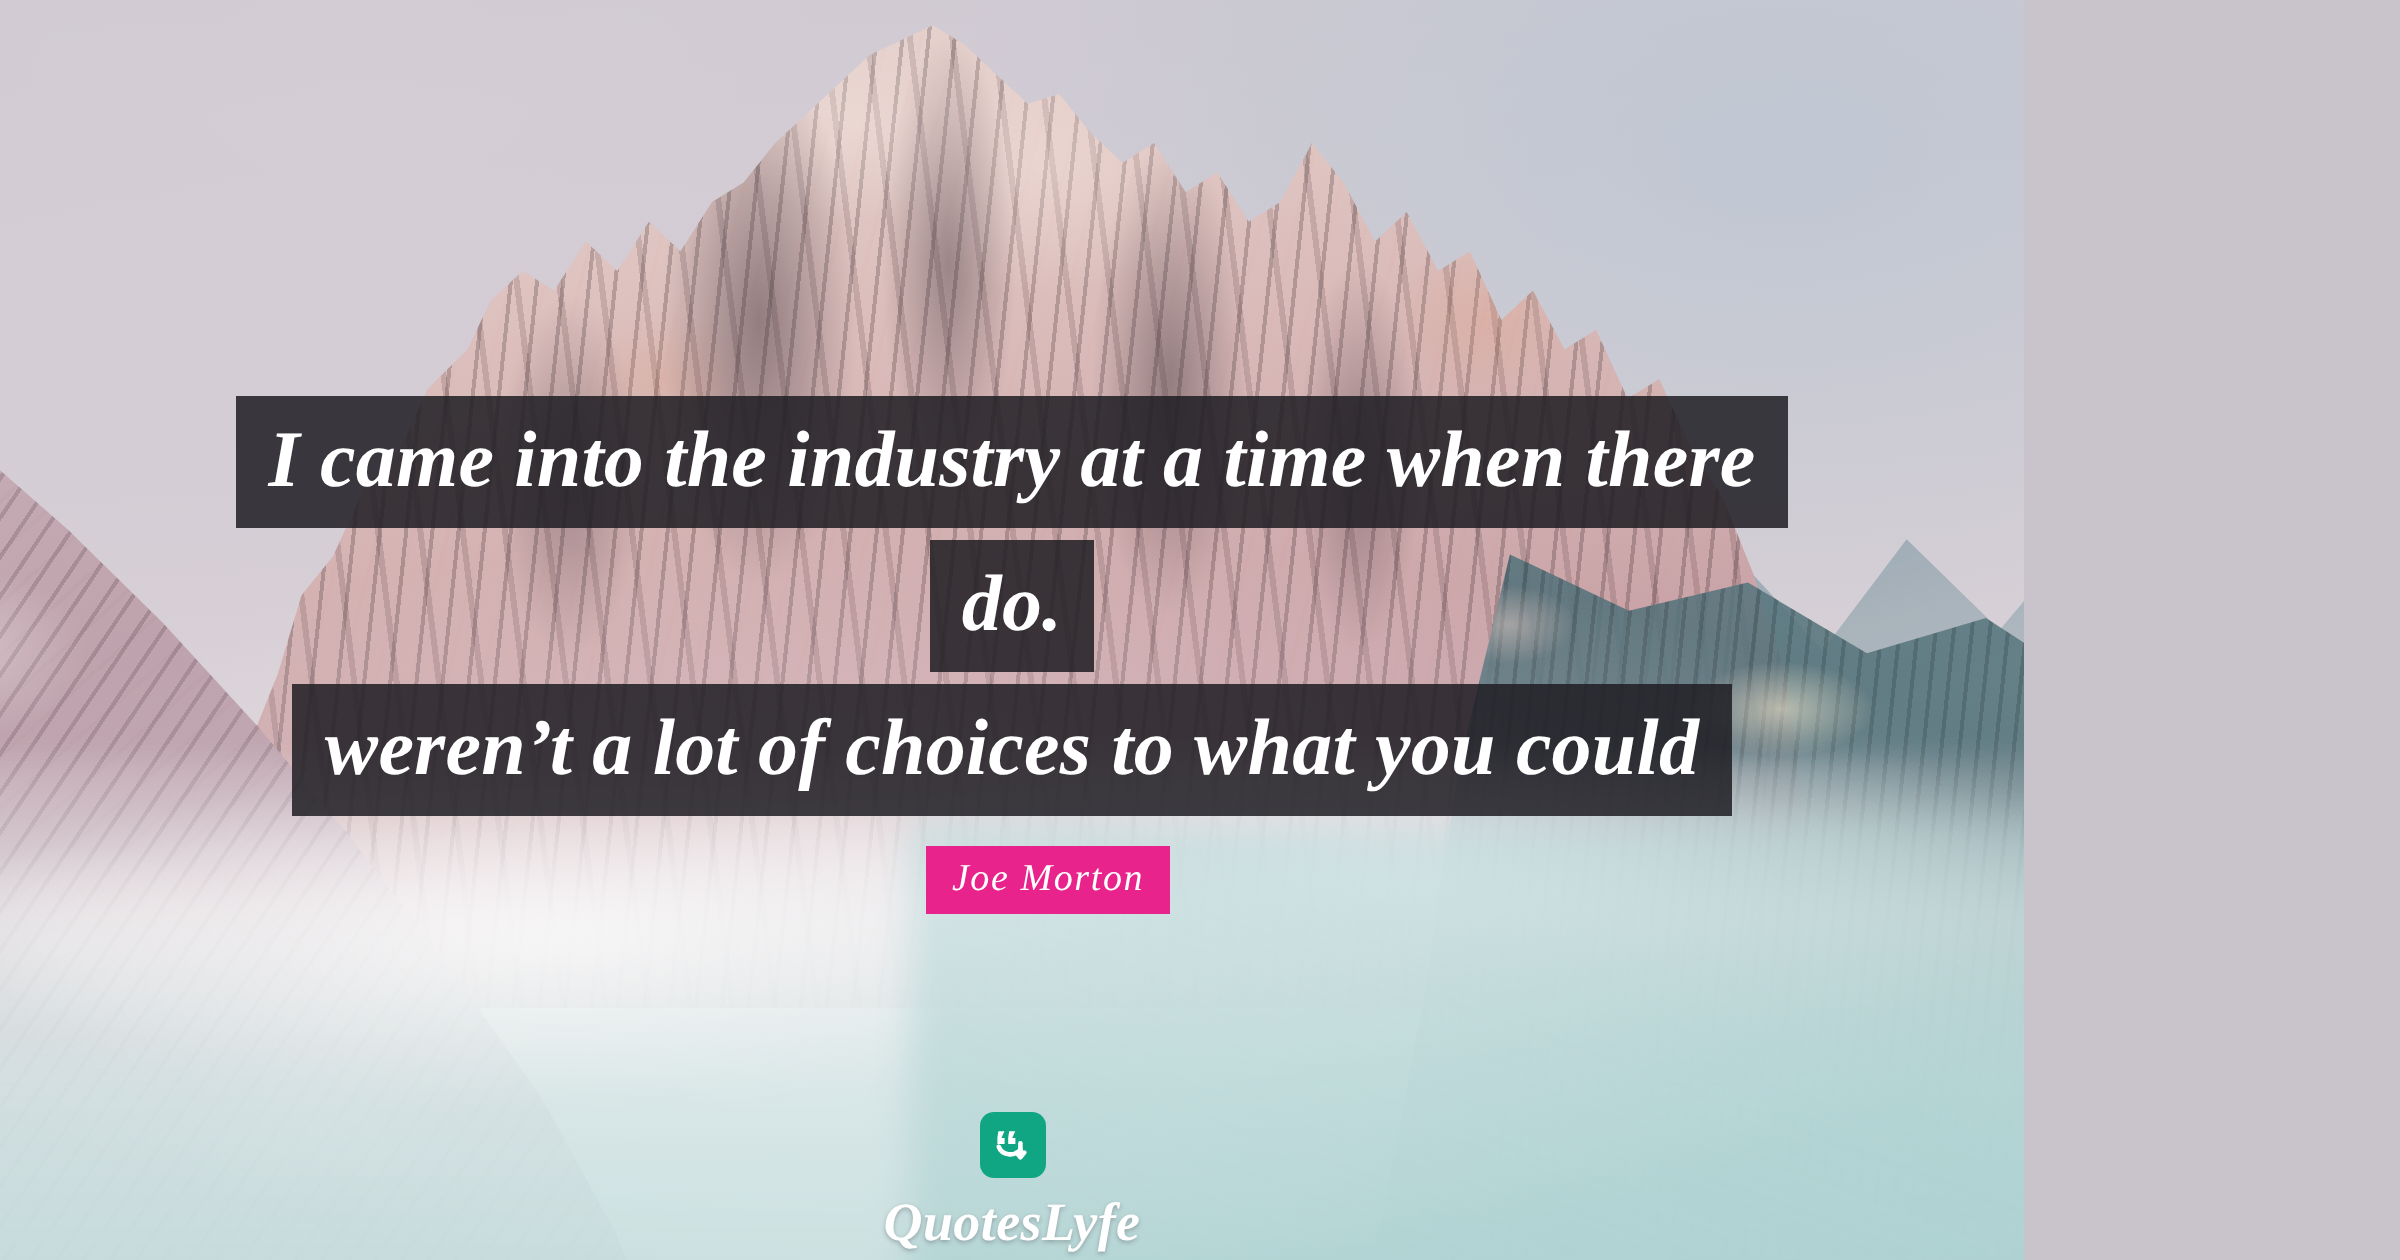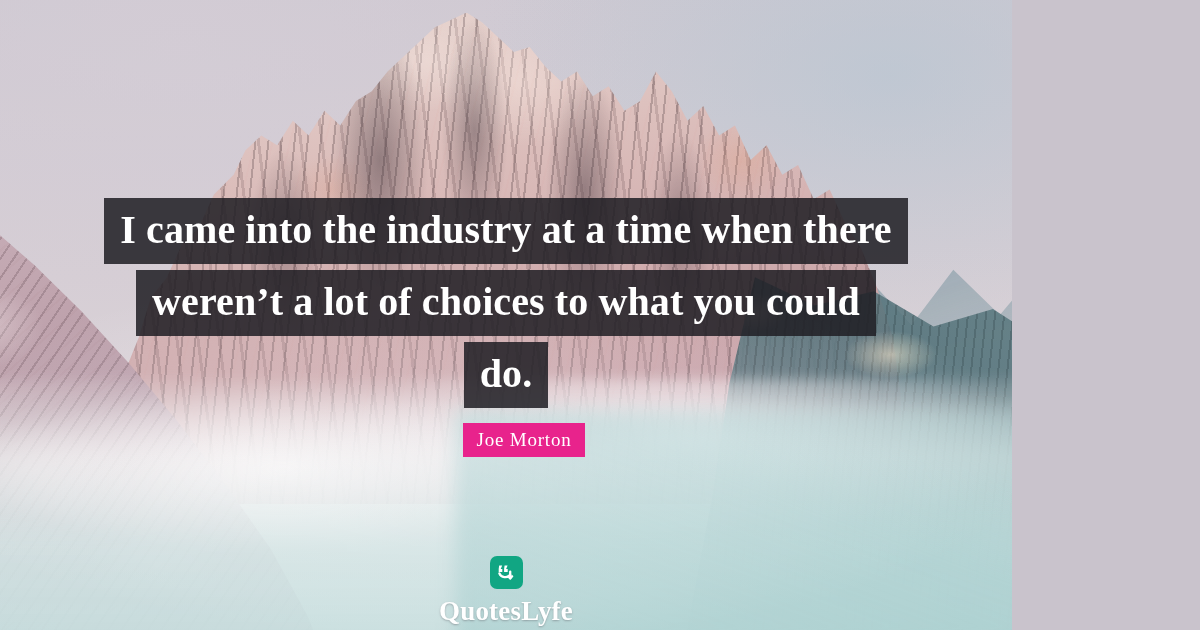--- a/index.html
+++ b/index.html
@@ -10,20 +10,21 @@
     overflow:hidden;
     background:#c9c3cc;
     font-family:"Liberation Serif", serif;
   }
 
   
   .stage {
     position:relative;
     width:1012px; height:630px;
     overflow:hidden;
+    font-style:italic;
   }
 
   
   .photo { position:absolute; inset:0; overflow:hidden; }
 
   
   .sky {
     position:absolute; inset:0;
     background:
       radial-gradient(ellipse 680px 420px at 88% 12%, rgba(176,196,209,0.55) 0%, rgba(176,196,209,0) 62%),
@@ -241,22 +242,22 @@
     <div class="peak-main"></div>
     <div class="slope-left"></div>
     <div class="slope-right"></div>
     <div class="fog-low"></div>
     <div class="mist-teal"></div>
     <div class="haze"></div>
   </div>
 
   <div class="quote-block">
     <span class="q-line">I came into the industry at a time when there</span>
+    <span class="q-line">do.</span>
     <span class="q-line">weren’t a lot of choices to what you could</span>
-    <span class="q-line">do.</span>
   </div>
 
   <div class="author-wrap">
     <span class="author-badge">Joe Morton</span>
   </div>
 
   <div class="brand">
     <span class="brand-mark">
       <svg width="23" height="23" viewBox="0 0 23 23" aria-hidden="true">
 

